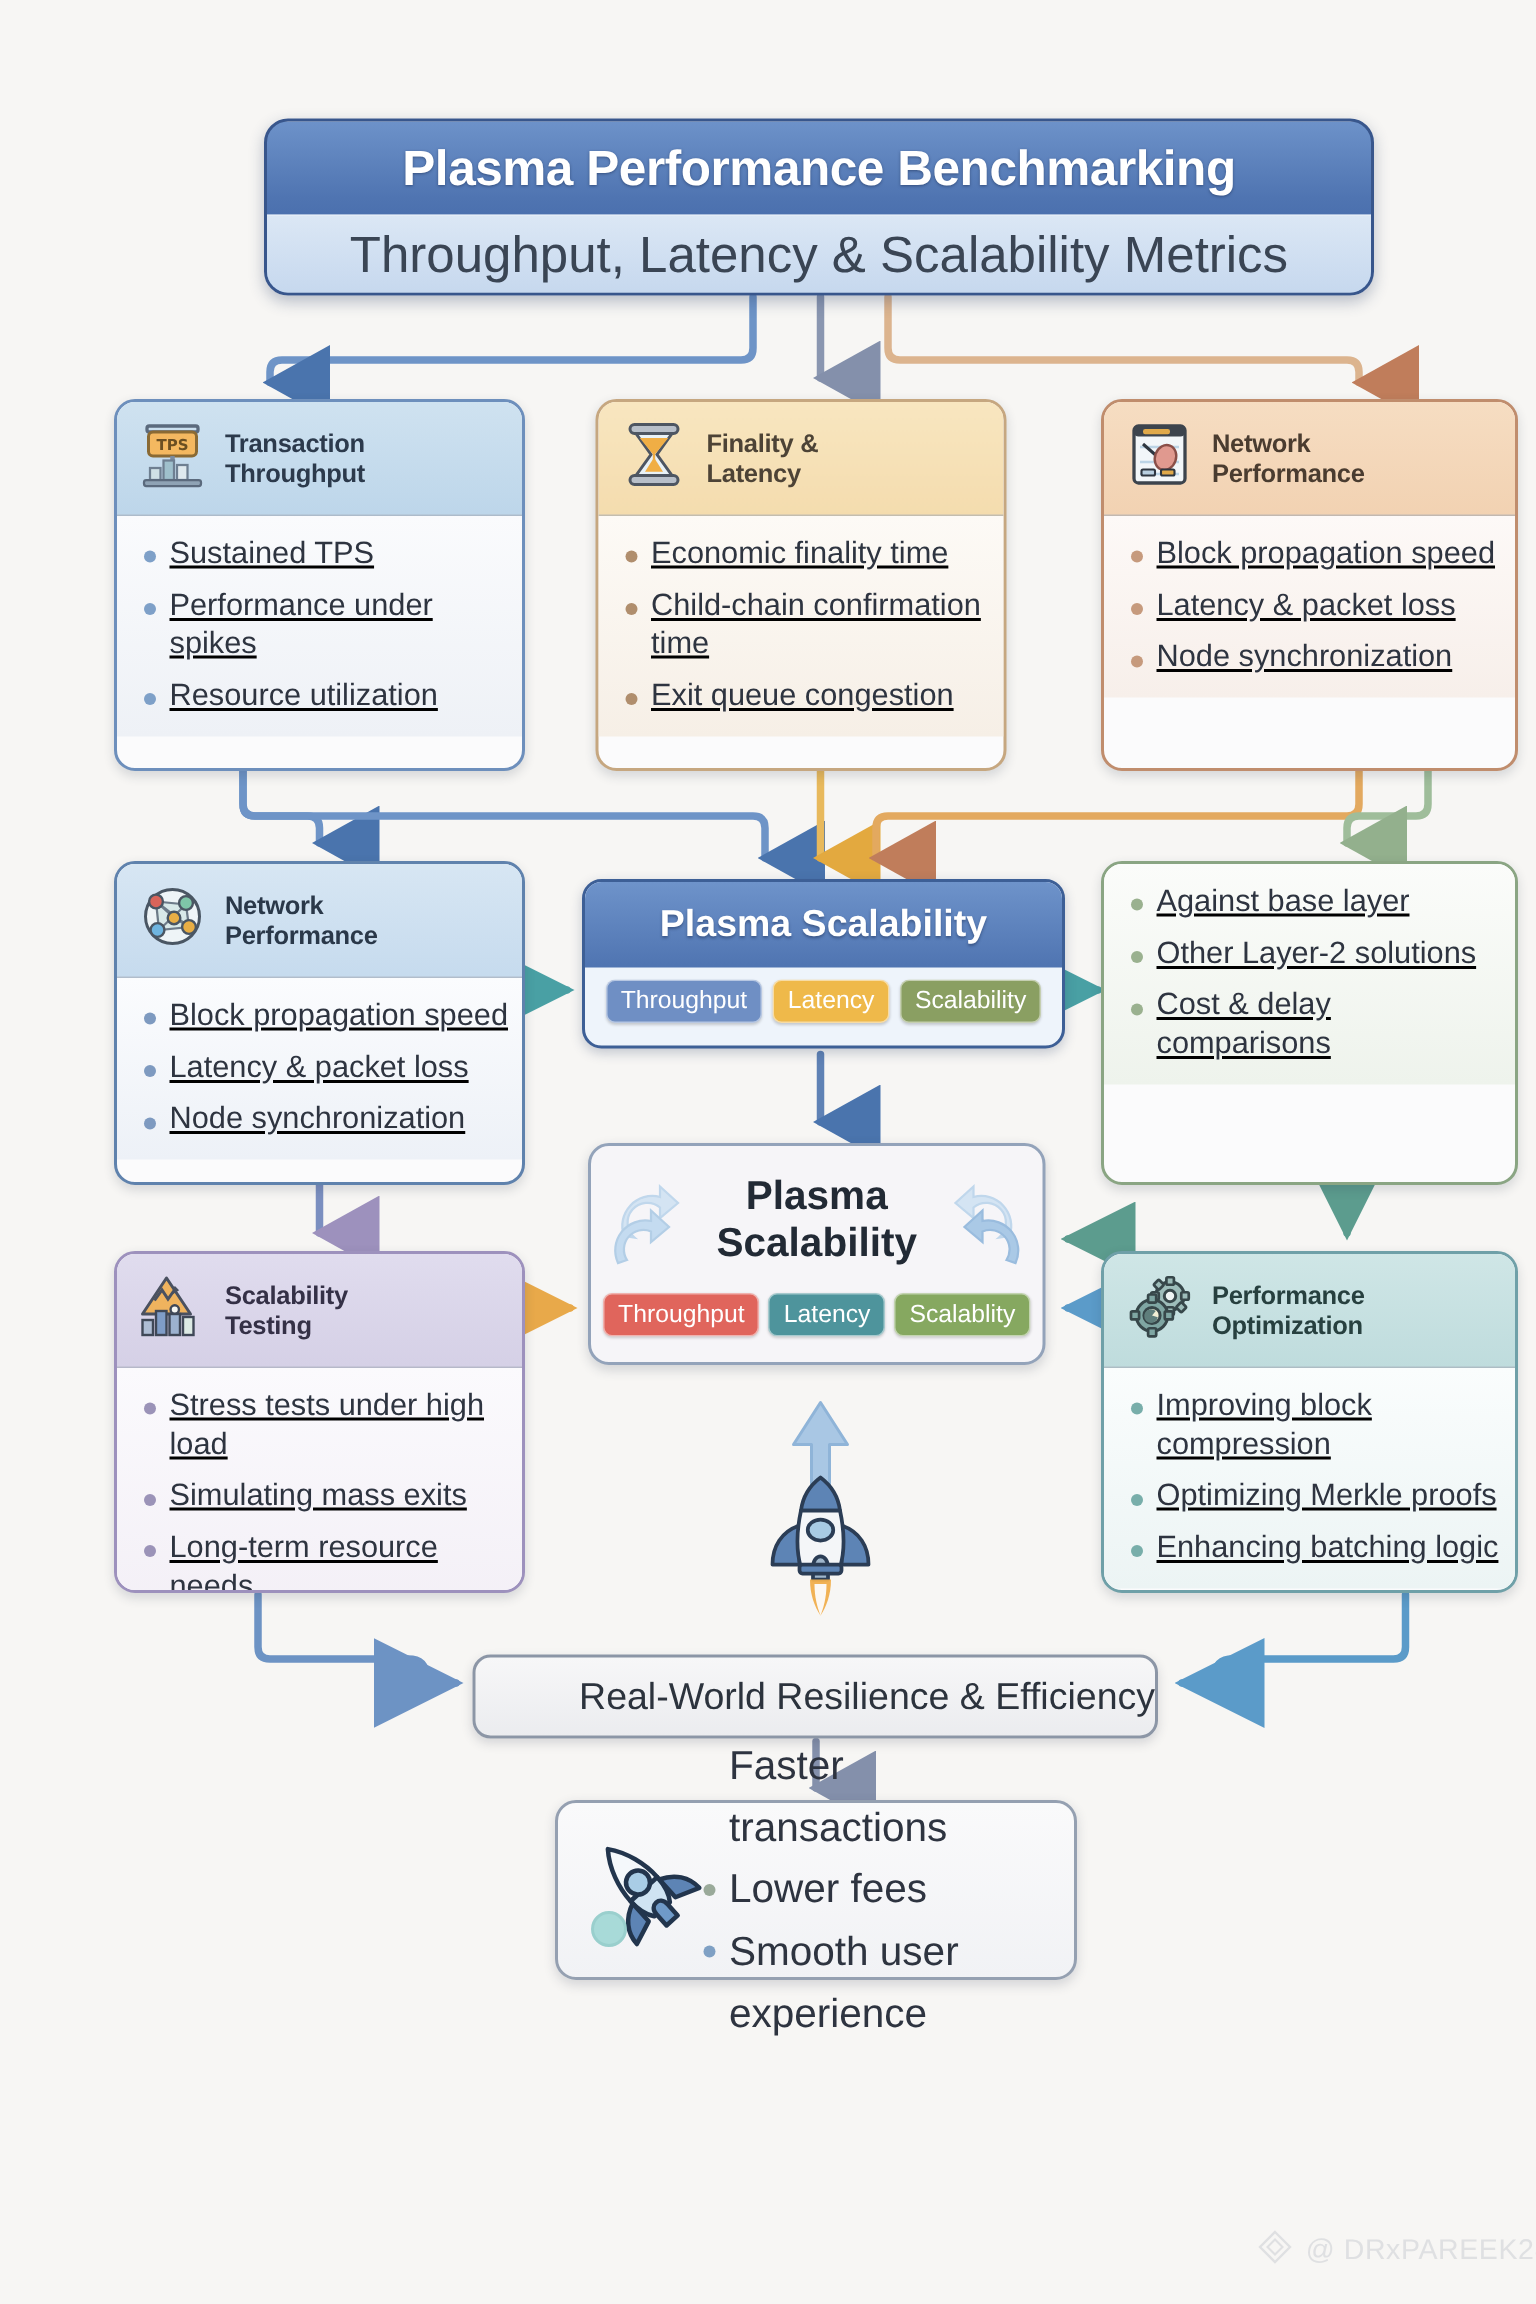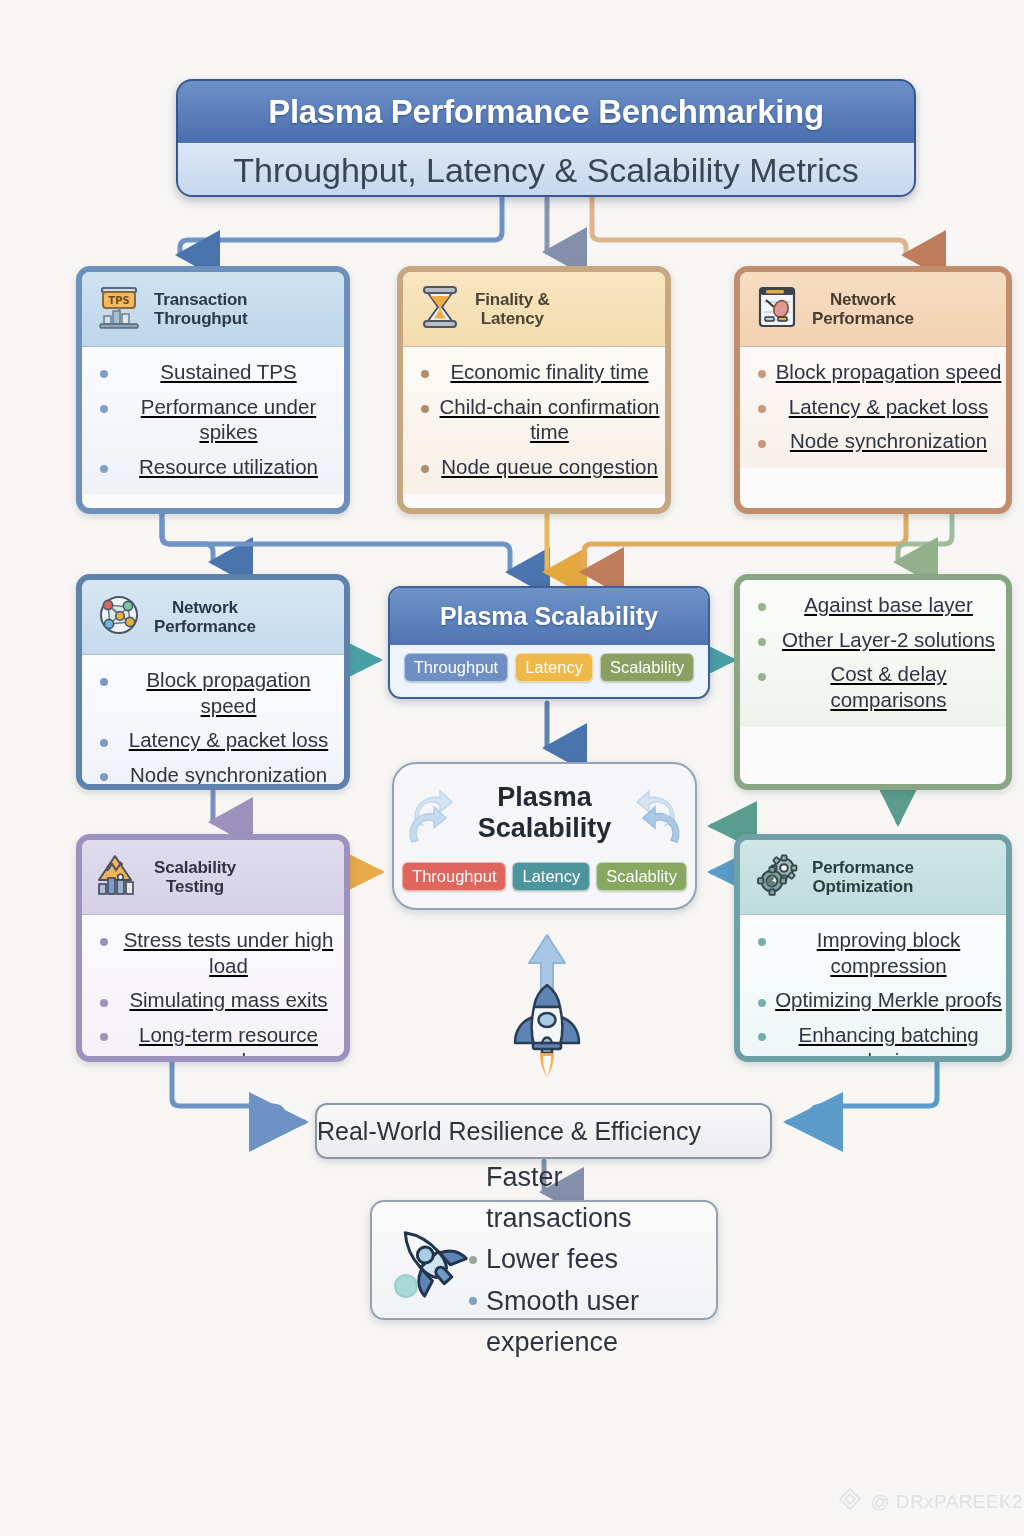--- a/index.html
+++ b/index.html
@@ -10,26 +10,25 @@
     position:relative;
     overflow:hidden;
   }
   #stage{position:absolute;left:0;top:0;width:1024px;height:1536px;margin-left:32px;}
   svg#wires{position:absolute;left:0;top:0;width:1024px;height:1536px;pointer-events:none;}
 
   
   .card{
     position:absolute;
     border-radius:14px;
-    border:6px solid #701a75;
+    border:2px solid #701a75;
     background:#fbfbfc;
     box-shadow:0 3px 7px rgba(40,50,70,.16);
     overflow:hidden;
     box-sizing:border-box;
-    text-align:center;
   }
   .card .hdr{
     display:flex;align-items:center;gap:10px;
     padding:10px 12px 10px 12px;
     border-bottom:1px solid rgba(130,140,155,.45);
     box-sizing:border-box;
   }
   .card .hdr .ttl{
     font-size:17px;font-weight:bold;line-height:1.12;
     letter-spacing:-.2px;
@@ -136,21 +135,21 @@
   .chip{
     border-radius:6px;padding:4px 9px;color:#fff;font-size:16.5px;
     border:1px solid rgba(255,255,255,.5);
     box-shadow:0 1px 2px rgba(0,0,0,.18);
     white-space:nowrap;
   }
 
   
   #hubMid{
     position:absolute;left:360px;top:762px;width:305px;height:148px;
-    border-radius:24px;border:2px solid #93a3ba;
+    border-radius:14px;border:2px solid #93a3ba;
     background:#f6f5f8;
     box-shadow:0 3px 8px rgba(40,50,70,.18);
     box-sizing:border-box;overflow:hidden;
   }
   #hubMid .mt{
     position:relative;height:98px;
     display:flex;align-items:center;justify-content:center;
     text-align:center;
     color:#222a35;font-size:27px;font-weight:bold;line-height:1.15;
     z-index:2;
@@ -159,21 +158,21 @@
   #hubMid .arcL,#hubMid .arcR{position:absolute;top:14px;z-index:1;opacity:.85;}
   #hubMid .arcL{left:6px;}
   #hubMid .arcR{right:6px;}
 
   
   #resilience{
     position:absolute;left:283px;top:1103px;width:457px;height:56px;
     border-radius:12px;border:2px solid #8c96a6;
     background:linear-gradient(180deg,#f7f7f8,#ebecef);
     box-shadow:0 3px 7px rgba(40,50,70,.17);
-    display:flex;align-items:center;justify-content:flex-start;
+    display:flex;align-items:center;justify-content:flex-end;
     color:#2c333d;font-size:25px;box-sizing:border-box;
   }
 
   
   #outcome{
     position:absolute;left:338px;top:1200px;width:348px;height:120px;
     border-radius:14px;border:2px solid #95a0b1;
     background:linear-gradient(180deg,#fafafb,#f1f2f5);
     box-shadow:0 3px 8px rgba(40,50,70,.17);
     box-sizing:border-box;
@@ -335,21 +334,21 @@
       </span>
       <span class="ttl">
         <span>Finality &amp;</span><br>
         <span>Latency</span>
       </span>
     </div>
     <div class="body">
       <ul class="bl" style="--dot:#b08e6d;">
         <li>Economic finality time</li>
         <li>Child-chain confirmation time</li>
-        <li>Node queue congestion</li>
+        <li>Exit queue congestion</li>
       </ul>
     </div>
   </div>
 
   <div class="card t-peach" style="left:702px;top:266px;width:278px;height:248px;">
     <div class="hdr">
       <span class="ic">
         <svg width="50" height="50" viewBox="0 0 50 50">
           <rect x="8" y="6" width="34" height="38" rx="3" fill="#f2f6f9" stroke="#3d444d" stroke-width="2.2"></rect>
           <rect x="8" y="6" width="34" height="7" rx="3" fill="#3d444d"></rect>

